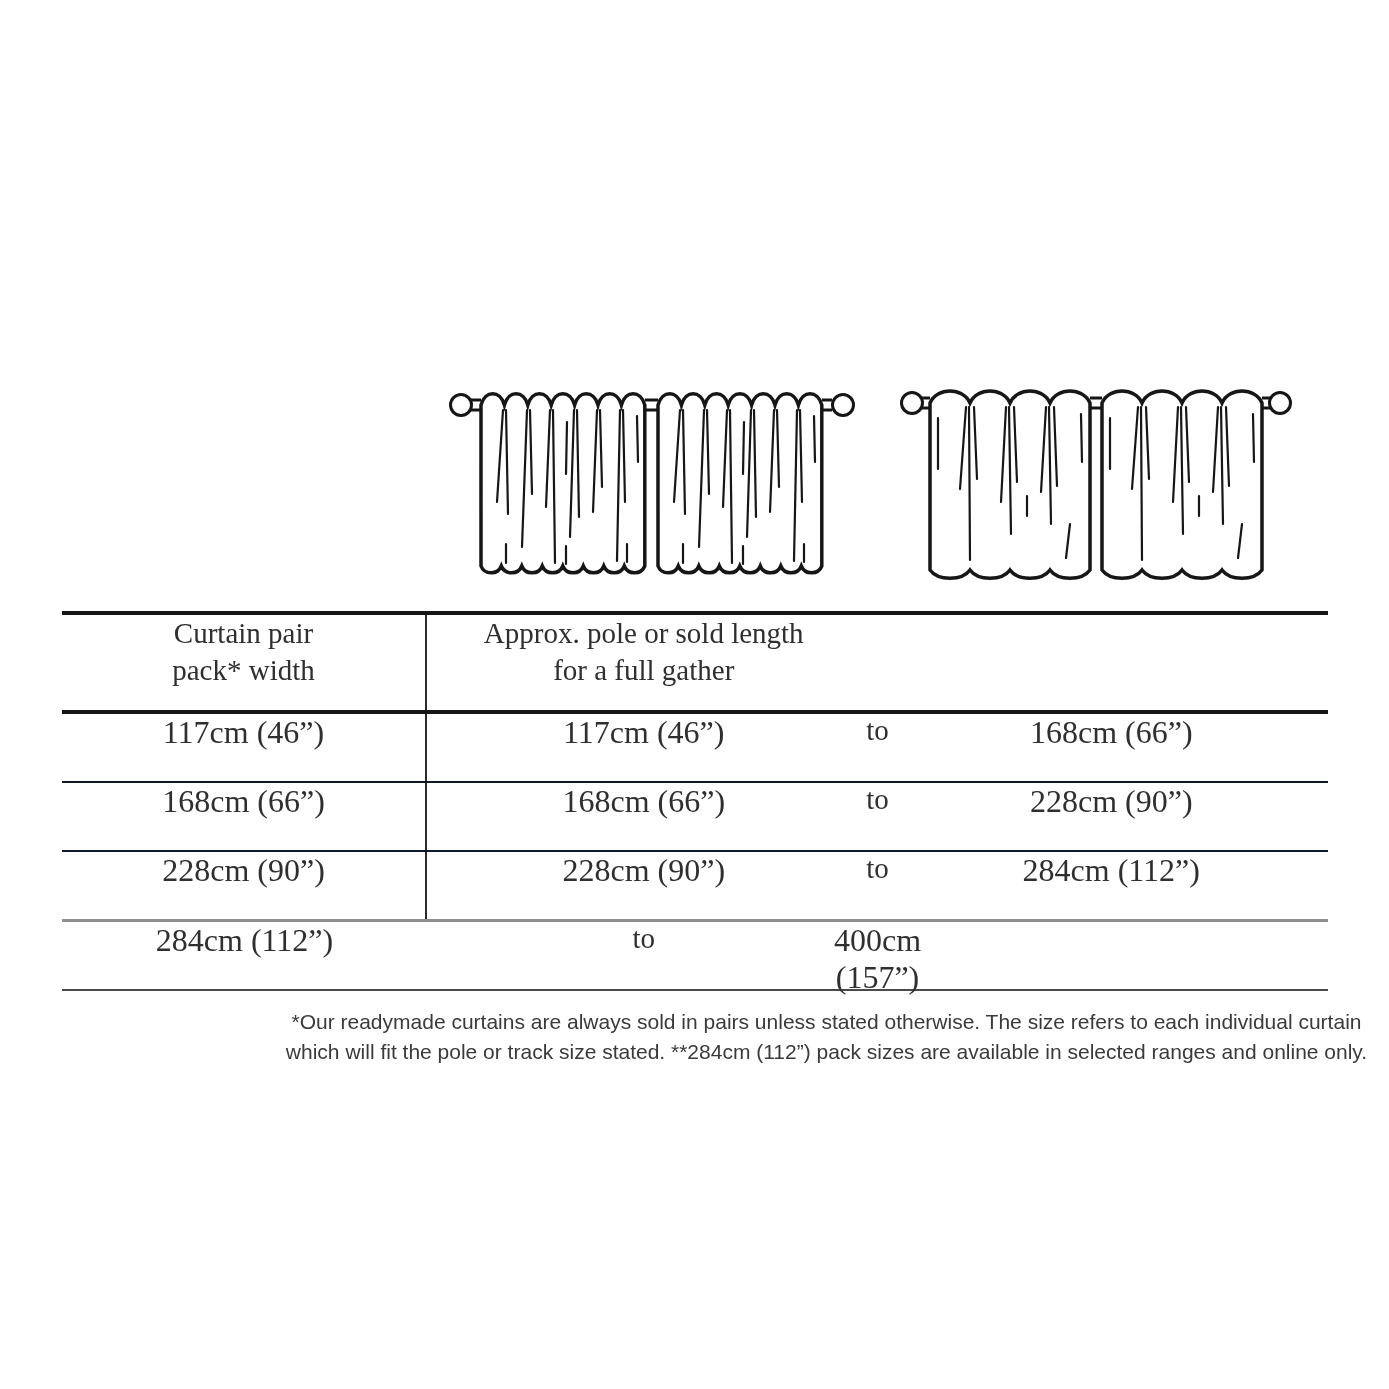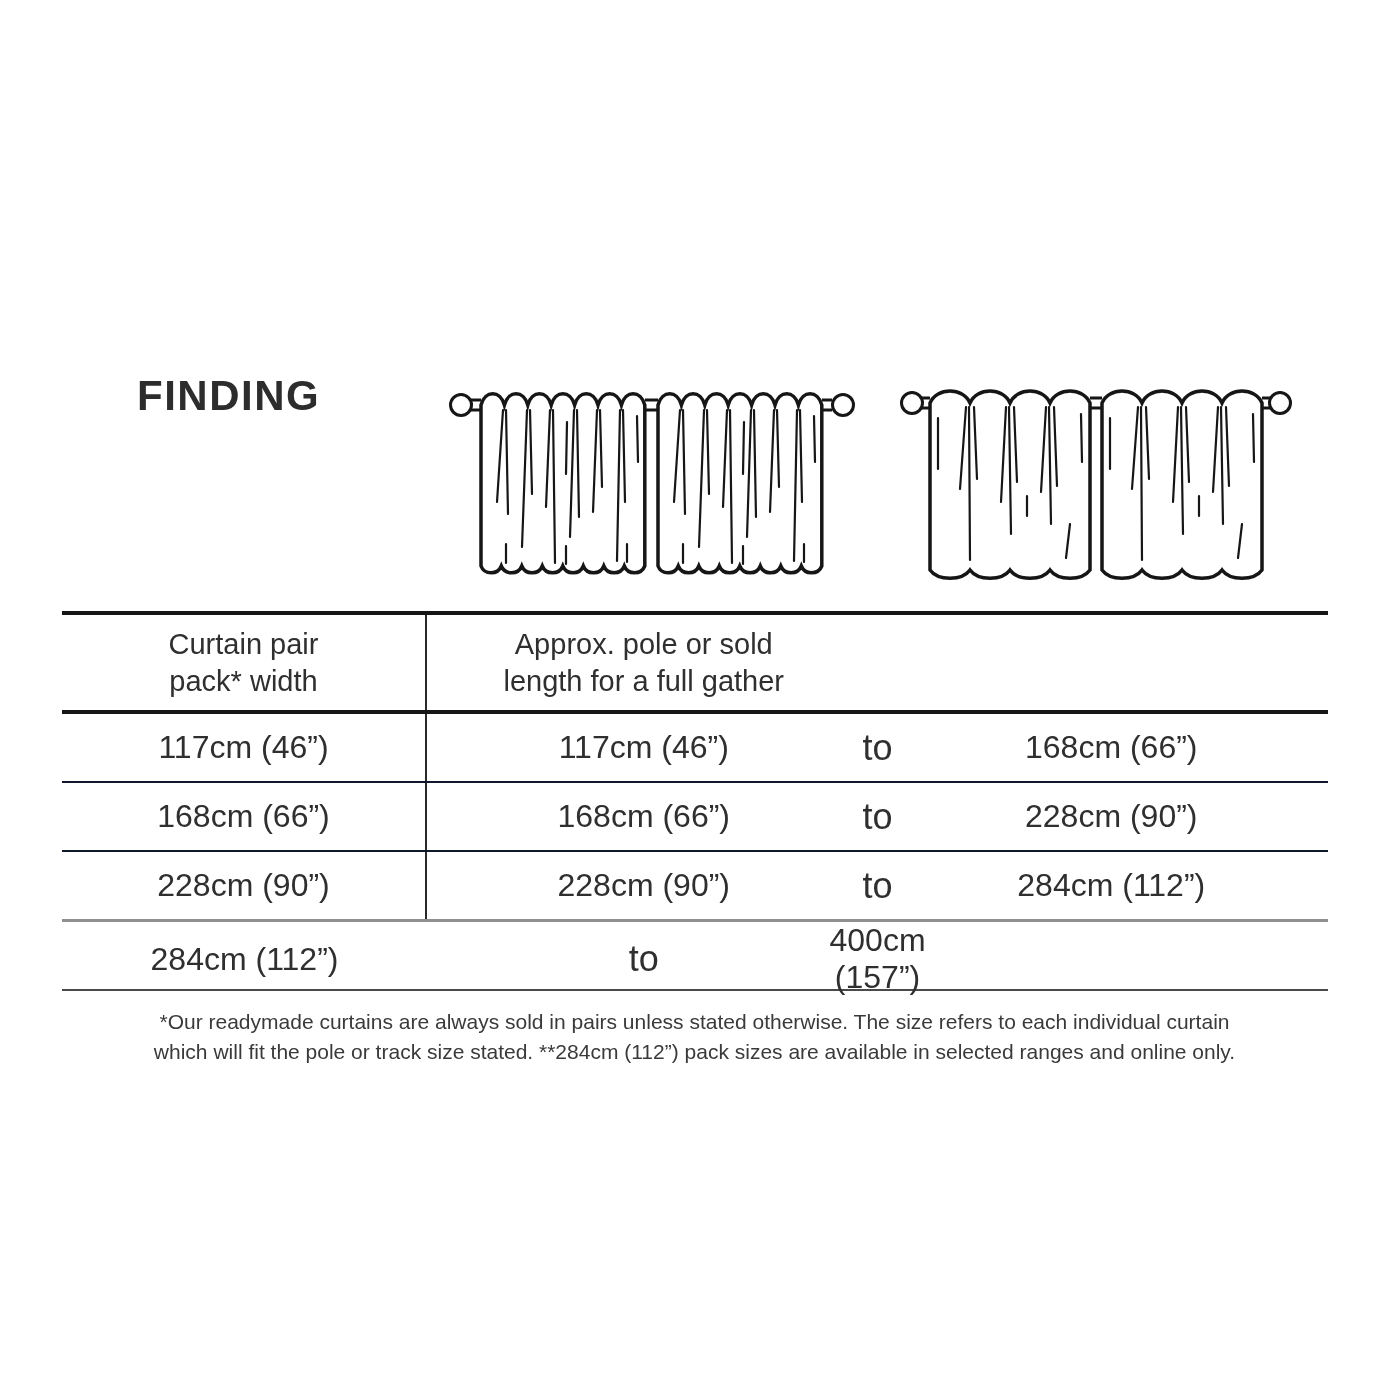--- a/index.html
+++ b/index.html
@@ -51,62 +51,62 @@
   .tdata { height: 67px; }
   .sep-thin { border-bottom: 2px solid #0f172a; }
   .sep-gray { border-bottom: 3px solid #8f8f8f; }
 
   .cell {
     text-align: center;
     font-size: 32px;
     color: #2f2f2f;
     align-self: stretch;
     display: flex;
-    align-items: center;
+    align-items: flex-start;
     justify-content: center;
+    font-family: Liberation Serif, serif;
   }
   .cell.c1 { border-right: 2px solid #2a2a2a; }
-  .cell.to { font-size: 36px; }
+  .cell.to { font-size: 29px; }
 
   .hcell {
     font-size: 29px;
     line-height: 37px;
     font-weight: normal;
   }
   .hcell .hwrap { margin: 0 auto; }
   .hw1 { max-width: 195px; }
   .hw2 { max-width: 335px; }
   .hw3 { max-width: 395px; }
 
   
   .footnote {
     position: absolute;
     top: 1007px;
     left: 0;
     width: 100%;
     display: flex;
-    justify-content: center;
+    justify-content: flex-end;
   }
   .footnote-inner {
     width: 1125px;
     text-align: center;
     font-size: 21px;
     line-height: 30px;
     color: #3a3a3a;
   }
 
   svg .ink { stroke: #161616; fill: none; }
 </style>
 </head>
 <body>
 
 <div class="canvas">
 
   <div class="title">
-    <div>FINDING</div>
   </div>
 
   <div class="illus-full">
     <svg width="410" height="212" viewBox="0 0 410 212" xmlns="http://www.w3.org/2000/svg">
       <defs>
         <g id="fullPanel">
           <path class="ink" stroke-width="3.5" d="M0,31 c4,-15 19.4,-15 23.4,0 c4,-15 19.4,-15 23.4,0 c4,-15 19.4,-15 23.4,0 c4,-15 19.4,-15 23.4,0 c4,-15 19.4,-15 23.4,0 c4,-15 19.4,-15 23.4,0 c4,-15 19.4,-15 23.4,0
                V192
                c-3.5,9 -17,9 -20.5,0 c-3.5,9 -17,9 -20.5,0 c-3.5,9 -17,9 -20.5,0 c-3.5,9 -17,9 -20.5,0 c-3.5,9 -17,9 -20.5,0 c-3.5,9 -17,9 -20.5,0 c-3.5,9 -17,9 -20.5,0 c-3.5,9 -17,9 -20.3,0
                Z"></path>

